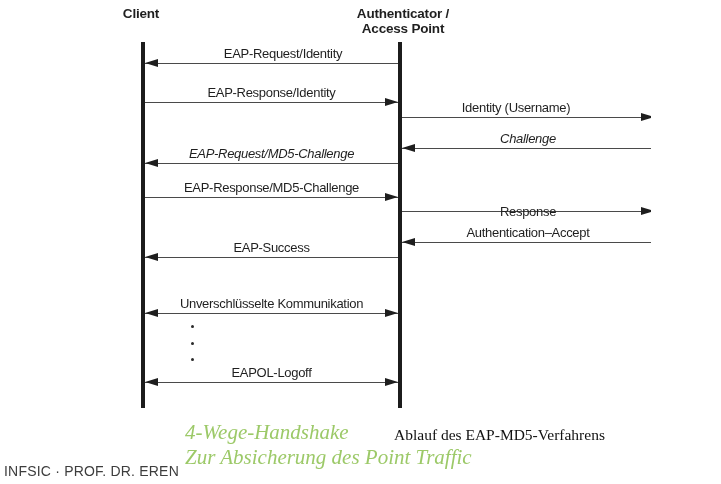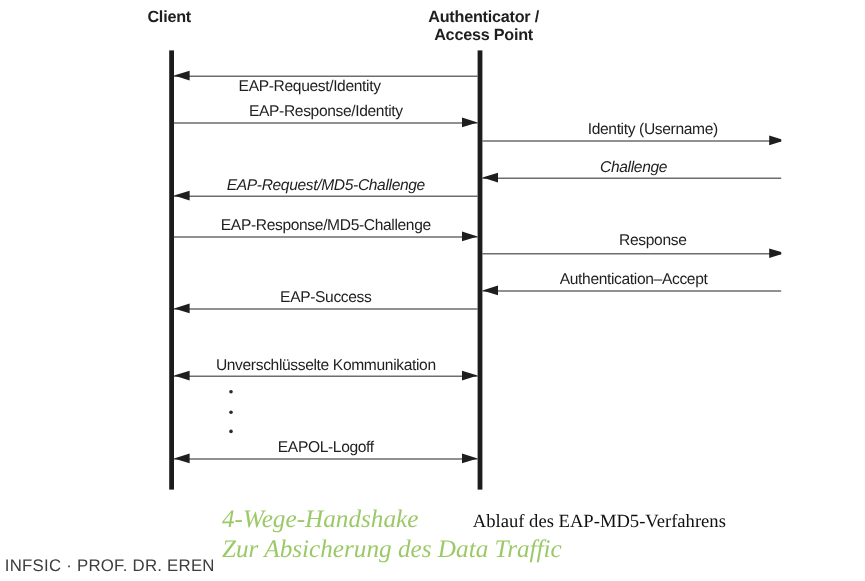--- a/index.html
+++ b/index.html
@@ -61,39 +61,39 @@
   <div class="actor-header" id="actor-server">
   </div>
 
   <div class="lifeline" id="lifeline-client"></div>
   <div class="lifeline" id="lifeline-authenticator"></div>
   <div class="lifeline" id="lifeline-server"></div>
 
   <div id="messages">
       <div class="msg-line" style="left: 145px; width: 253px; top: 63px;"></div>
       <div class="arrowhead left" style="top: 59.2px; left: 145px;"></div>
-      <div class="msg-label" style="left: 258px; top: 46px; margin-top: 18px;">EAP-Request/Identity</div>
+      <div class="msg-label" style="left: 283px; top: 46px;">EAP-Request/Identity</div>
       <div class="msg-line" style="left: 145px; width: 253px; top: 102px;"></div>
       <div class="arrowhead right" style="top: 98.2px; left: 385px;"></div>
       <div class="msg-label" style="left: 271.5px; top: 85px;">EAP-Response/Identity</div>
       <div class="msg-line" style="left: 402px; width: 252px; top: 117px;"></div>
       <div class="arrowhead right" style="top: 113.2px; left: 641px;"></div>
-      <div class="msg-label" style="left: 544px; top: 100px; text-align: center;">Identity (Username)</div>
+      <div class="msg-label" style="left: 516px; top: 100px; text-align: center;">Identity (Username)</div>
       <div class="msg-line" style="left: 402px; width: 252px; top: 148px;"></div>
       <div class="arrowhead left" style="top: 144.2px; left: 402px;"></div>
       <div class="msg-label" style="left: 528px; top: 131px; font-style: italic;">Challenge</div>
       <div class="msg-line" style="left: 145px; width: 253px; top: 163px;"></div>
       <div class="arrowhead left" style="top: 159.2px; left: 145px;"></div>
       <div class="msg-label" style="left: 271.5px; top: 146px; font-style: italic;">EAP-Request/MD5-Challenge</div>
       <div class="msg-line" style="left: 145px; width: 253px; top: 197px;"></div>
       <div class="arrowhead right" style="top: 193.2px; left: 385px;"></div>
       <div class="msg-label" style="left: 271.5px; top: 180px;">EAP-Response/MD5-Challenge</div>
       <div class="msg-line" style="left: 402px; width: 252px; top: 211px;"></div>
       <div class="arrowhead right" style="top: 207.2px; left: 641px;"></div>
-      <div class="msg-label" style="left: 528px; top: 192px; margin-left: 16px;">Response</div>
+      <div class="msg-label" style="left: 528px; top: 204px;">Response</div>
       <div class="msg-line" style="left: 402px; width: 252px; top: 242px;"></div>
       <div class="arrowhead left" style="top: 238.2px; left: 402px;"></div>
       <div class="msg-label" style="left: 528px; top: 225px;">Authentication–Accept</div>
       <div class="msg-line" style="left: 145px; width: 253px; top: 257px;"></div>
       <div class="arrowhead left" style="top: 253.2px; left: 145px;"></div>
       <div class="msg-label" style="left: 271.5px; top: 240px;">EAP-Success</div>
       <div class="msg-line" style="left: 145px; width: 253px; top: 313px;"></div>
       <div class="arrowhead left" style="top: 309.2px; left: 145px;"></div>
       <div class="arrowhead right" style="top: 309.2px; left: 385px;"></div>
       <div class="msg-label" style="left: 271.5px; top: 296px;">Unverschlüsselte Kommunikation</div>
@@ -101,16 +101,16 @@
       <div class="arrowhead left" style="top: 378.2px; left: 145px;"></div>
       <div class="arrowhead right" style="top: 378.2px; left: 385px;"></div>
       <div class="msg-label" style="left: 271.5px; top: 365px;">EAPOL-Logoff</div>
       <div class="dot" style="top: 325px;"></div>
       <div class="dot" style="top: 342px;"></div>
       <div class="dot" style="top: 358px;"></div>
     </div>
 
   <div class="caption-green" id="caption-green-1">4-Wege-Handshake</div>
   <div class="caption-black">Ablauf des EAP-MD5-Verfahrens</div>
-  <div class="caption-green" id="caption-green-2">Zur Absicherung des Data Traffic</div>
+  <div class="caption-green" id="caption-green-2">Zur Absicherung des Point Traffic</div>
   <div class="footer-text">INFSIC · PROF. DR. EREN</div>
 
 </div>
 
 </body></html>

